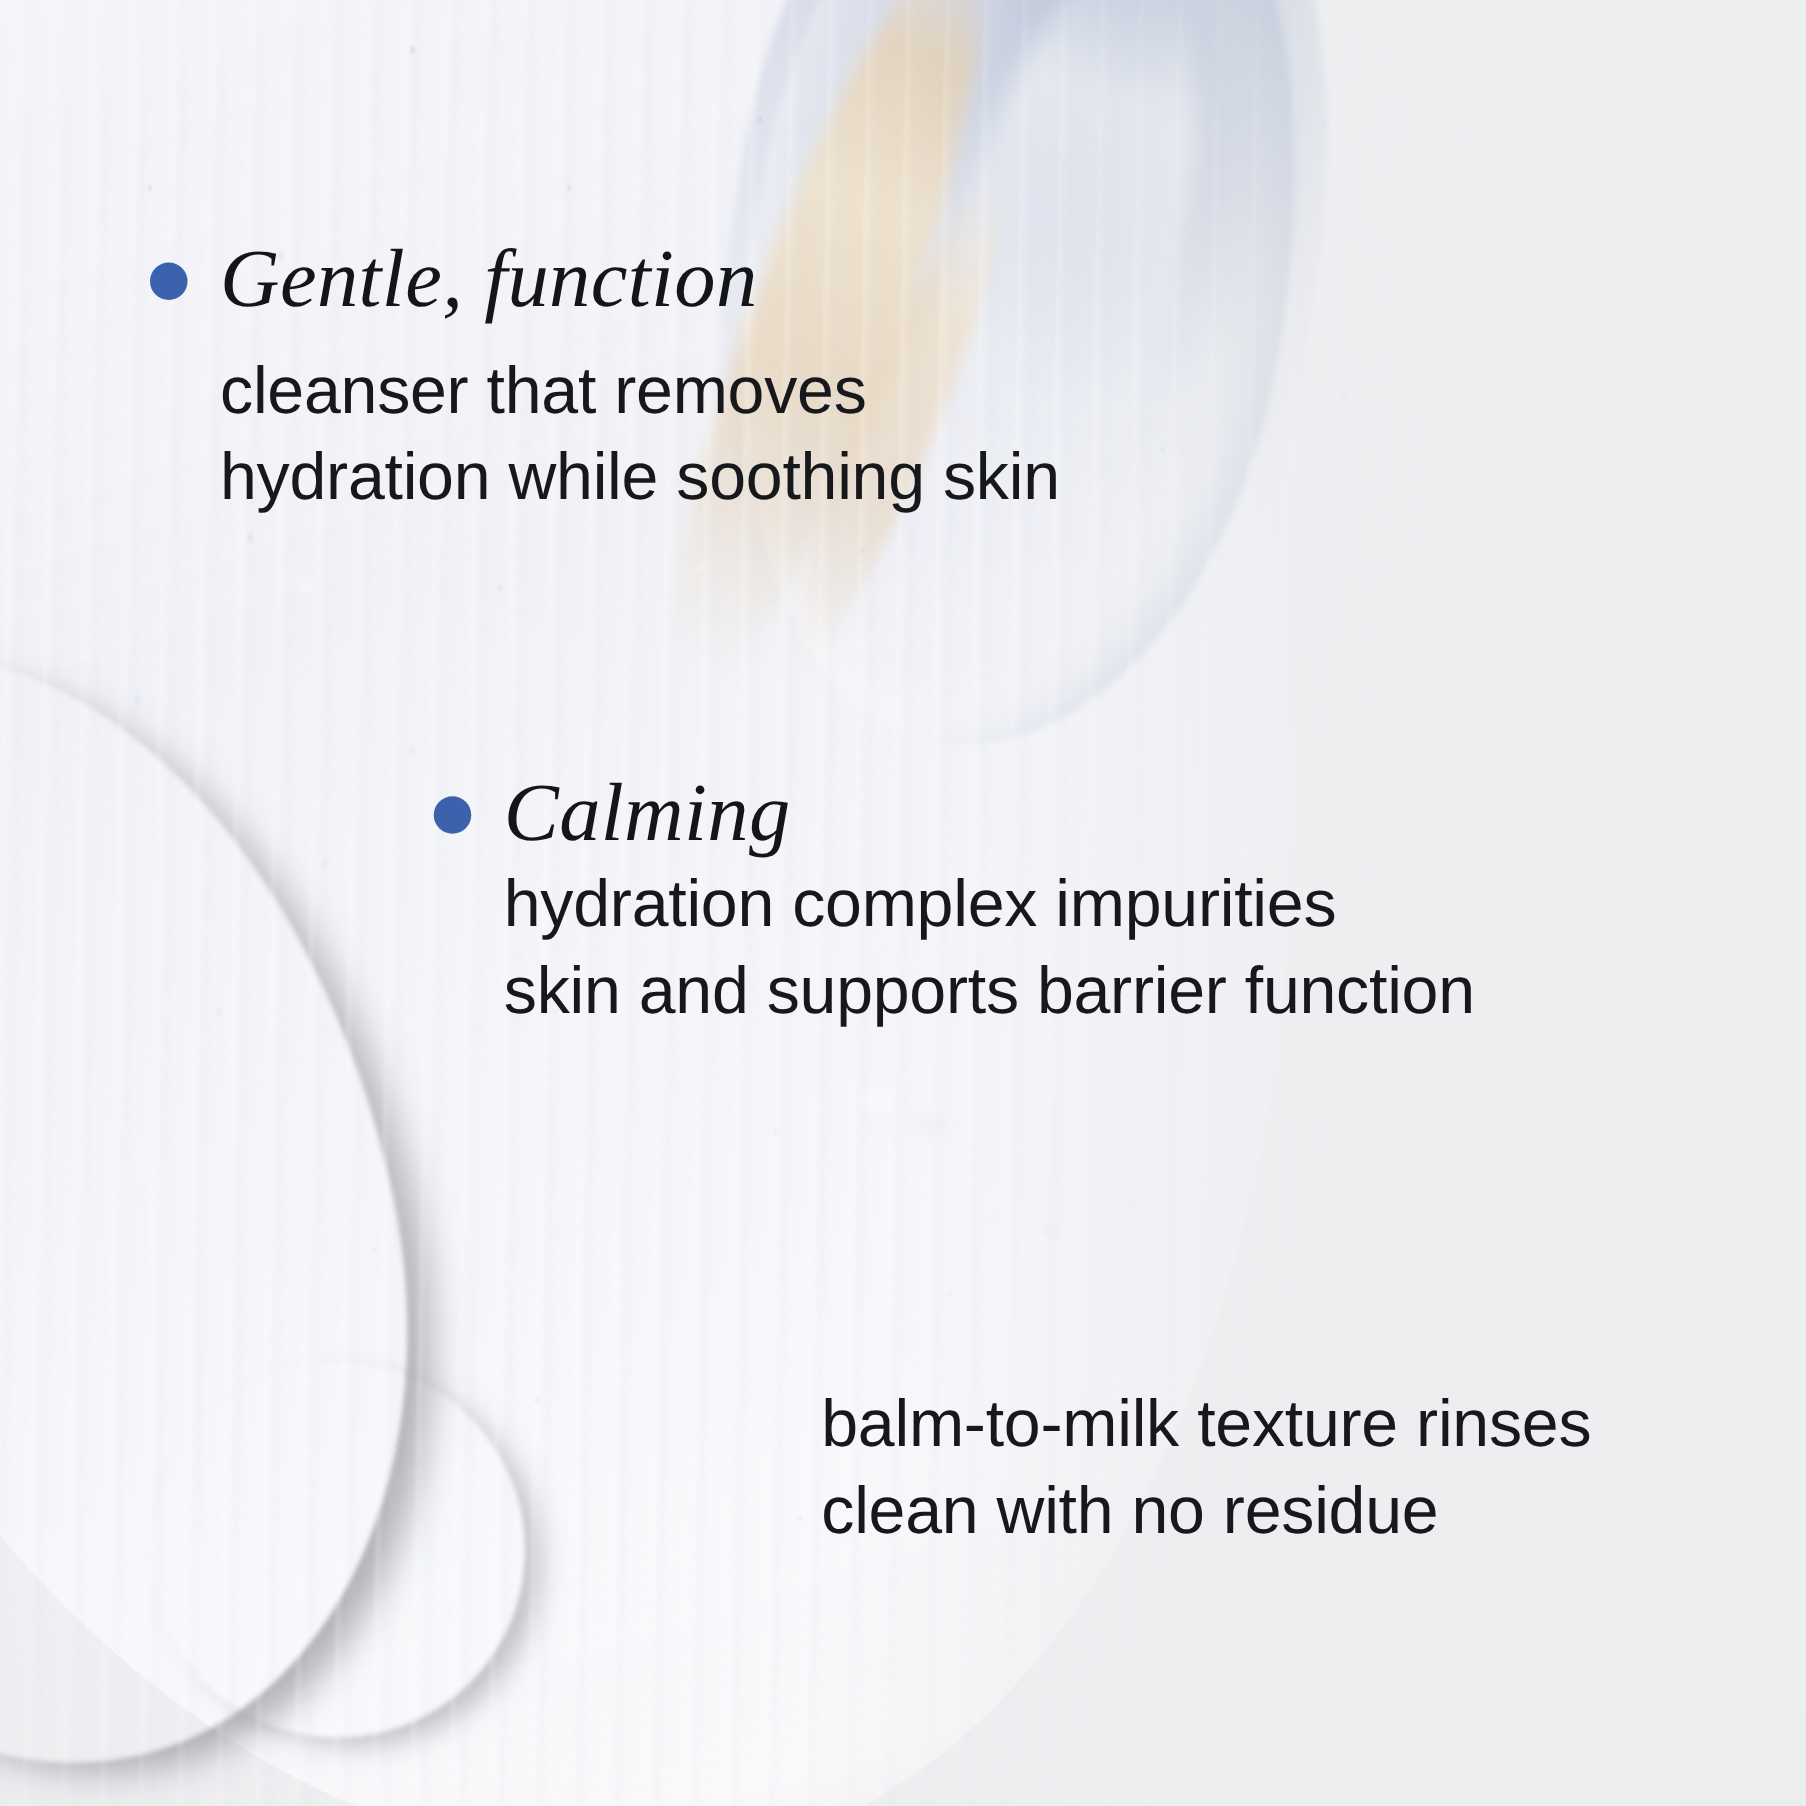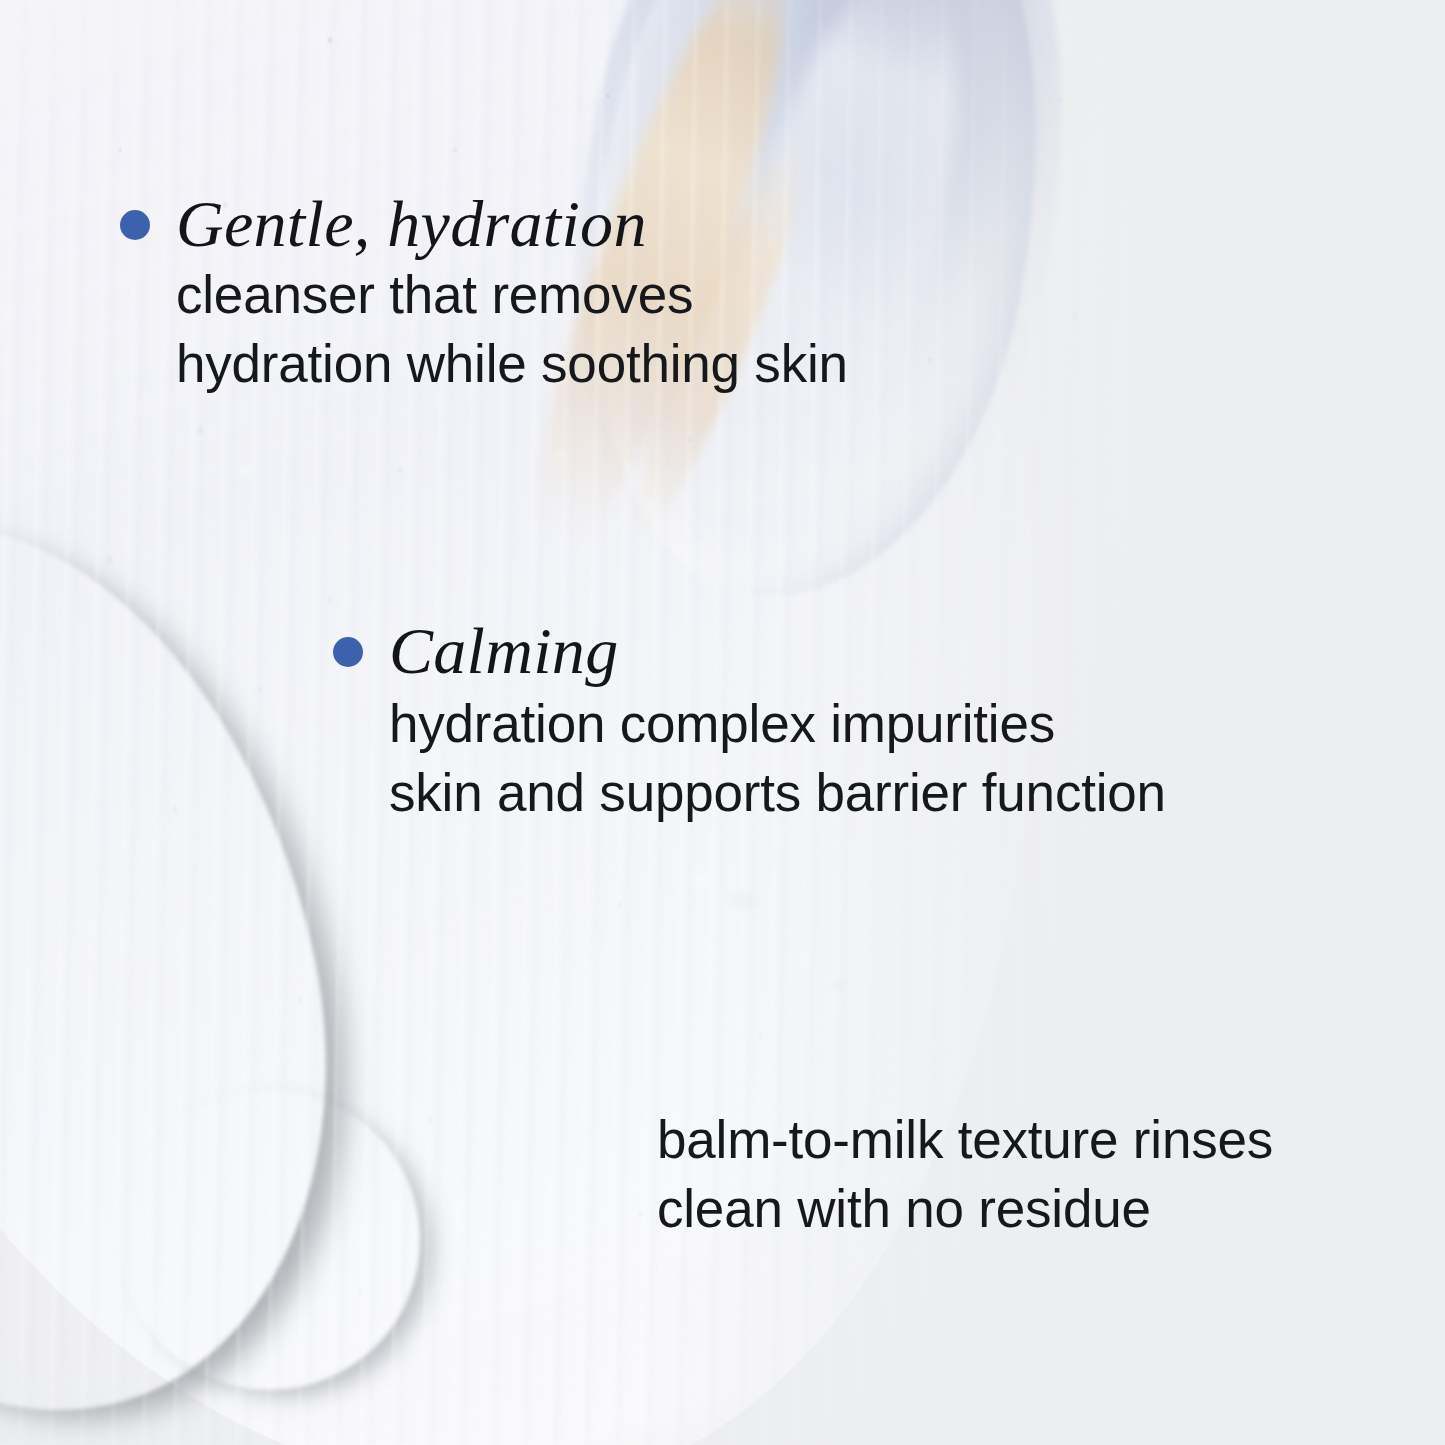--- a/index.html
+++ b/index.html
@@ -245,23 +245,23 @@
     font-size:53px;
     line-height:1.30;
     color:#17181C;
     letter-spacing:-0.2px;
     white-space:nowrap;
   }
   .feature-body .line{display:block;}
 
   
   #block-1{ left:120px; top:190px; }
-  #block-1 .feature-body{ margin-left:56px; margin-top:4px; }
-
-  #block-2{ left:333px; top:617px; }
+  #block-1 .feature-body{ margin-left:56px; margin-top:22px; }
+
+  #block-2{ left:347px; top:617px; }
   #block-2 .feature-body{ margin-left:56px; margin-top:6px; }
 
   #block-3{ left:621px; top:1100px; }
   #block-3 .feature-body{ margin-left:36px; margin-top:6px; }
 </style>
 </head>
 <body>
 
 <div id="stage">
 
@@ -280,21 +280,21 @@
   <div class="bg-layer" id="speckles"></div>
   <div class="bg-layer" id="bubbles"></div>
   <div class="bg-layer" id="swatch-falloff"></div>
   <div class="bg-layer" id="veil"></div>
 
   <div id="content">
 
     <div class="bullet-block" id="block-1">
       <div class="heading-row">
         <span class="bullet-dot"></span>
-        <span class="feature-heading">Gentle, hydration</span>
+        <span class="feature-heading">Gentle, function</span>
       </div>
       <div class="feature-body">
         <span class="line">cleanser that removes</span>
         <span class="line">hydration while soothing skin</span>
       </div>
     </div>
 
     <div class="bullet-block" id="block-2">
       <div class="heading-row">
         <span class="bullet-dot"></span>

